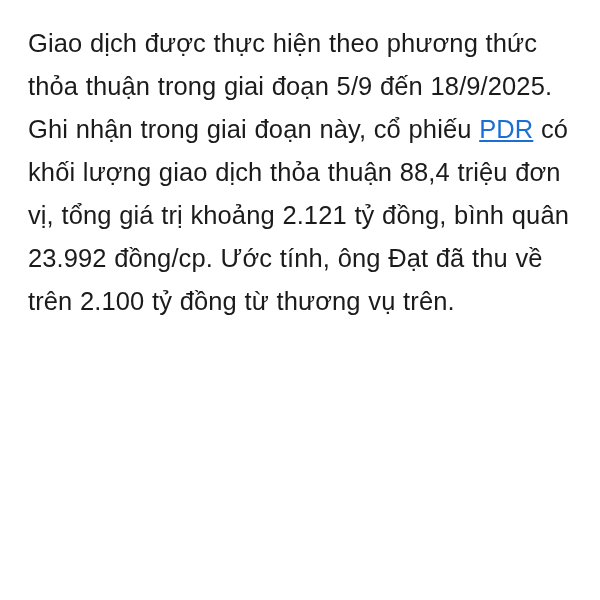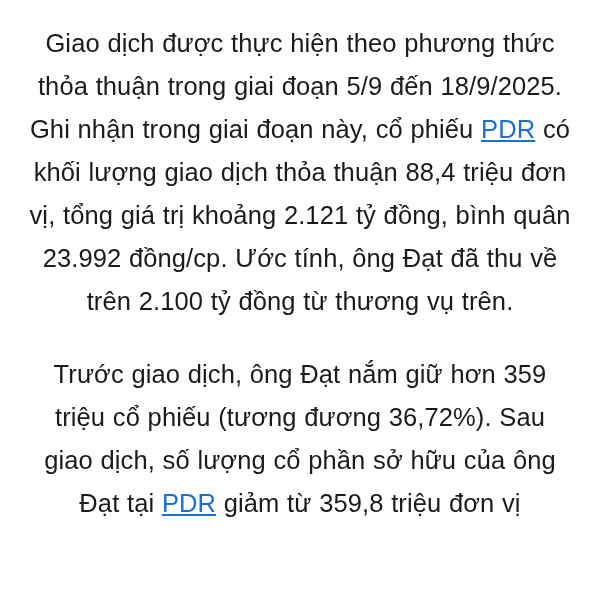--- a/index.html
+++ b/index.html
@@ -20,30 +20,29 @@
     padding: 22px 28px 0 28px;
     background: #ffffff;
   }
   .para {
     margin: 0 0 30px 0;
     font-size: 25.5px;
     line-height: 43px;
     color: #1b1b1b;
     letter-spacing: 0.1px;
     word-spacing: 0.5px;
-    text-align: center;
+    text-align: left;
   }
   .para:last-child {
     margin-bottom: 0;
   }
   a.inline-link {
     color: #1a6fd4;
     text-decoration: underline;
     text-underline-offset: 2px;
   }
 </style>
 </head>
 <body>
 
 <div class="article">
   <p class="para"><span>Giao dịch được thực hiện theo phương thức thỏa thuận trong giai đoạn 5/9 đến 18/9/2025. Ghi nhận trong giai đoạn này, cổ phiếu </span><a class="inline-link" href="#">PDR</a><span> có khối lượng giao dịch thỏa thuận 88,4 triệu đơn vị, tổng giá trị khoảng 2.121 tỷ đồng, bình quân 23.992 đồng/cp. Ước tính, ông Đạt đã thu về trên 2.100 tỷ đồng từ thương vụ trên.</span></p>
-  <p class="para"><span>Trước giao dịch, ông Đạt nắm giữ hơn 359 triệu cổ phiếu (tương đương 36,72%). Sau giao dịch, số lượng cổ phần sở hữu của ông Đạt tại </span><a class="inline-link" href="#">PDR</a><span> giảm từ 359,8 triệu đơn vị</span></p>
 </div>
 
 </body></html>

